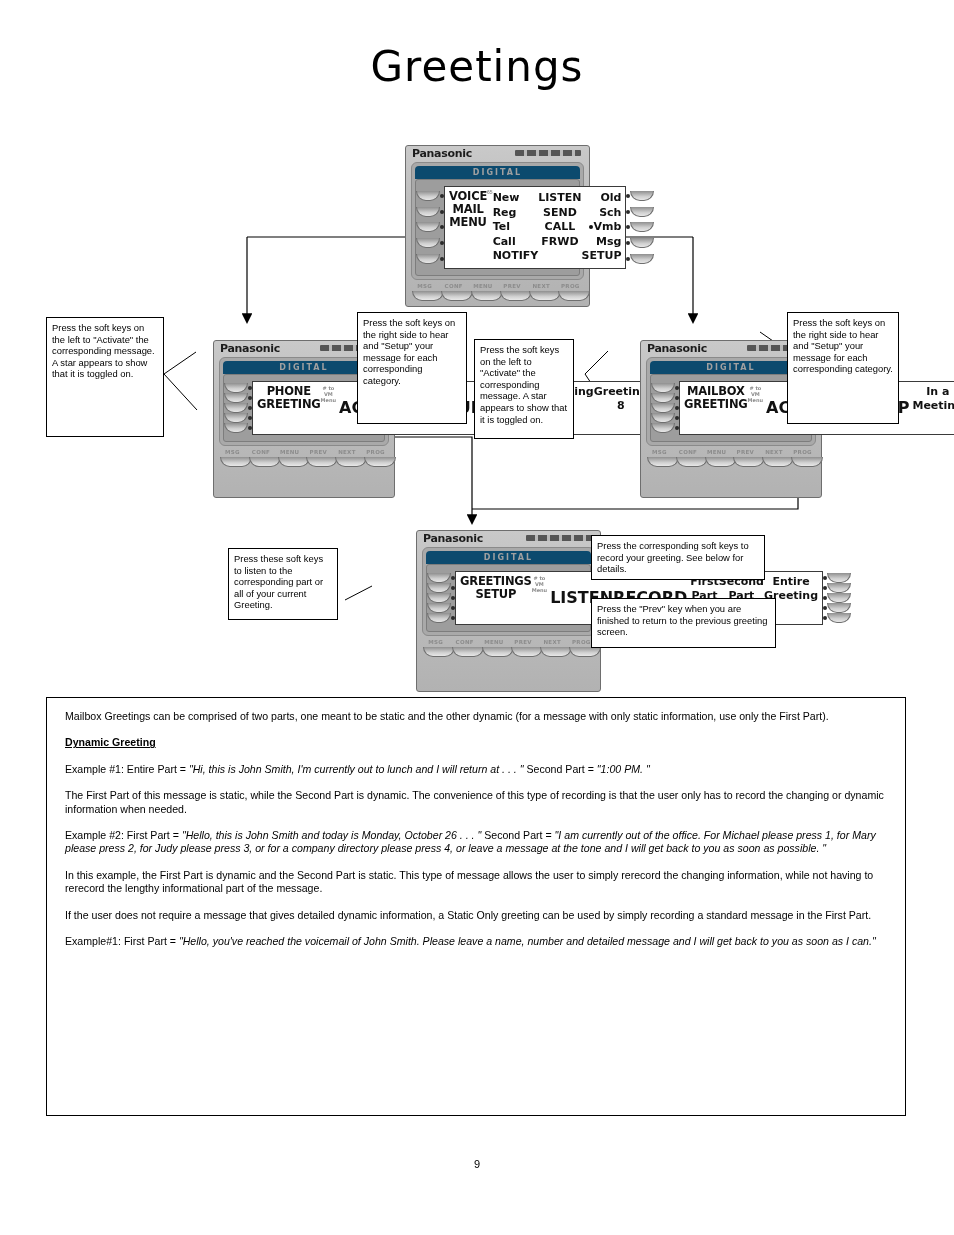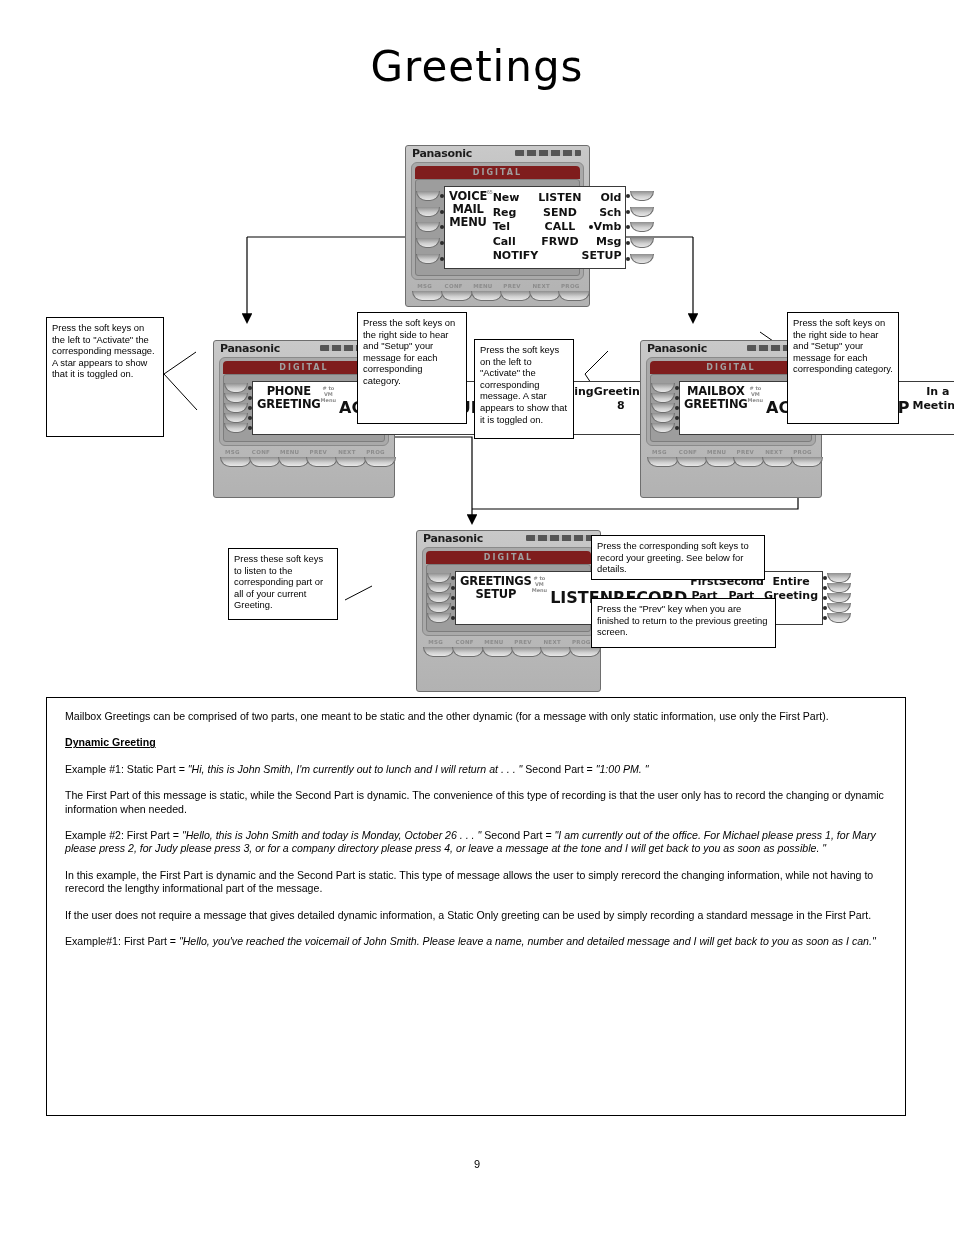--- a/index.html
+++ b/index.html
@@ -65,21 +65,21 @@
     position: relative;
     margin: 0 5px;
     background: #a9a9a9;
     border: 1px solid #8a8a8a;
     border-radius: 6px;
     padding: 3px;
     box-sizing: border-box;
   }
   .digital-tab {
     height: 13px;
-    background: #7f1d1d;
+    background: #0c4a6e;
     border-radius: 4px 4px 0 0;
     text-align: center;
     font-size: 8px;
     letter-spacing: 2px;
     color: #a0a0a0;
     font-weight: bold;
     line-height: 13px;
     font-family: "DejaVu Sans", sans-serif;
   }
   .screen-frame {
@@ -696,21 +696,21 @@
 <div class="callout" style="left:591px; top:598px; width:185px; height:50px;">Press the "Prev" key when you are finished to return to the previous greeting screen.</div>
 
 <div id="text-block">
   <p>Mailbox Greetings can be comprised of two parts, one meant to be static and the other dynamic (for a message with only static information, use only the First Part).</p>
 
   <p class="hdr">
     <span>Dynamic Greeting</span>
   </p>
 
   <p>
-    <span>Example #1:    Static Part = </span><span class="ital">"Hi, this is John Smith, I'm currently out to lunch and I will return at . . . "</span><span>  Second Part = </span><span class="ital">"1:00 PM. "</span>
+    <span>Example #1:    Entire Part = </span><span class="ital">"Hi, this is John Smith, I'm currently out to lunch and I will return at . . . "</span><span>  Second Part = </span><span class="ital">"1:00 PM. "</span>
   </p>
 
   <p>The First Part of this message is static, while the Second Part is dynamic.  The convenience of this type of recording is that the user only has to record the changing or dynamic information when needed.</p>
 
   <p>
     <span>Example #2:    First Part = </span><span class="ital">"Hello, this is John Smith and today is Monday, October 26 . . . "</span><span>  Second Part = </span><span class="ital">"I am currently out of the office.  For Michael please press 1, for Mary please press 2, for Judy please press 3, or for a company directory please press  4, or leave a message at the tone and I will get back to you as soon as possible. "</span>
   </p>
 
   <p>In this example, the First Part is dynamic and the Second Part is static.  This type of message allows the user to simply rerecord the changing information, while not having to rerecord the lengthy informational part of the message.</p>
 

